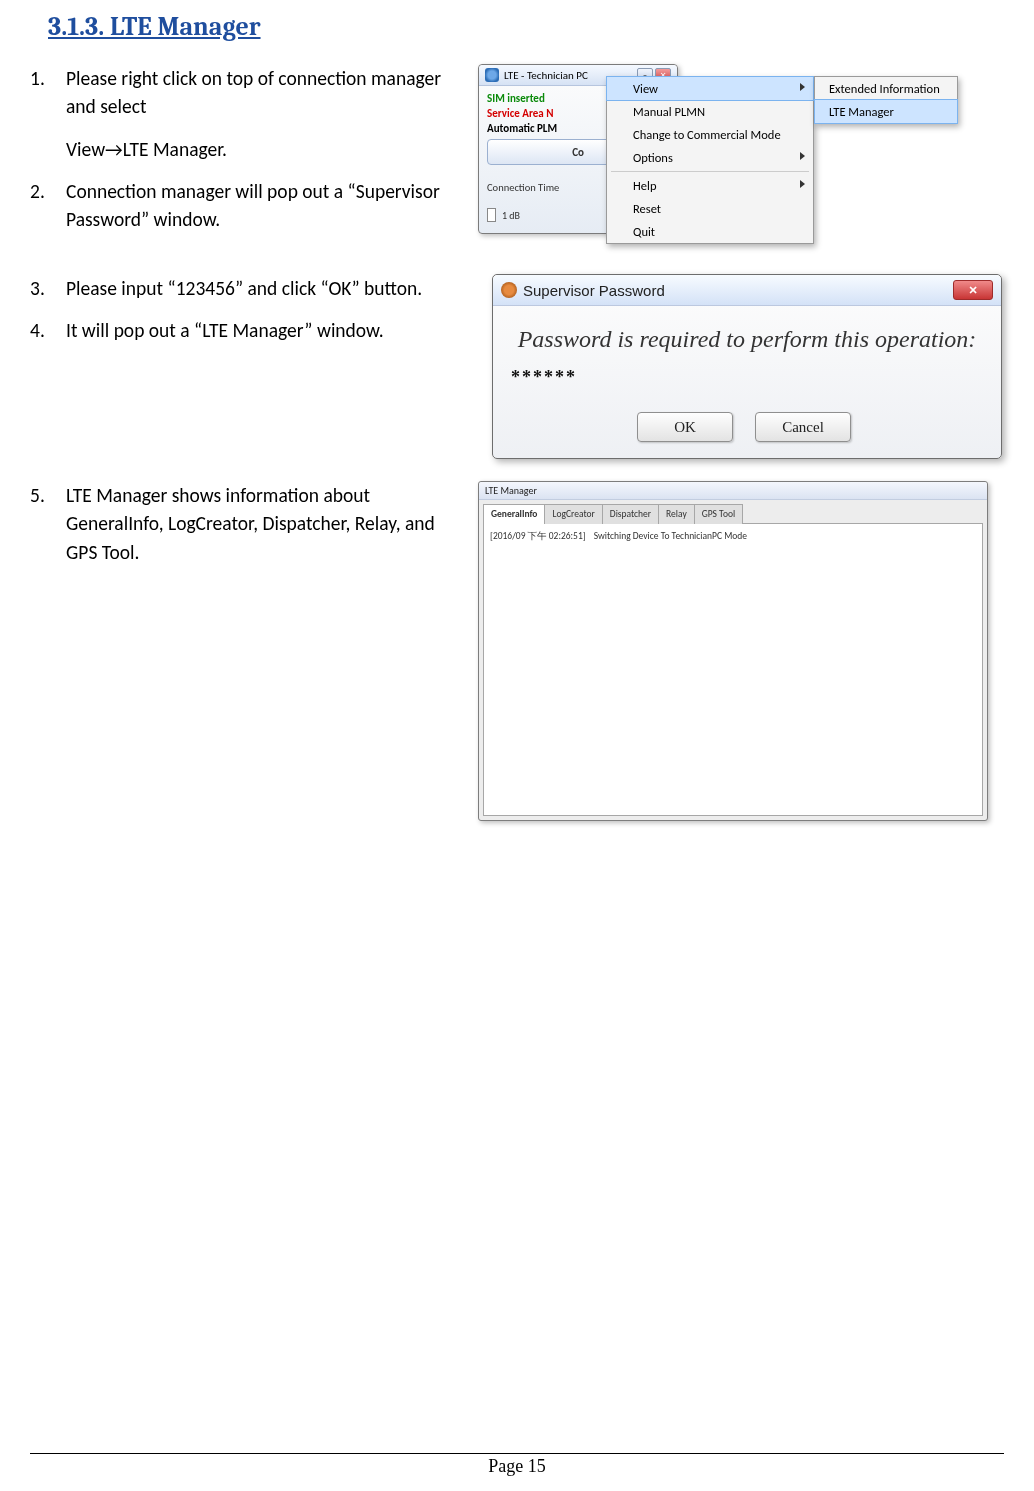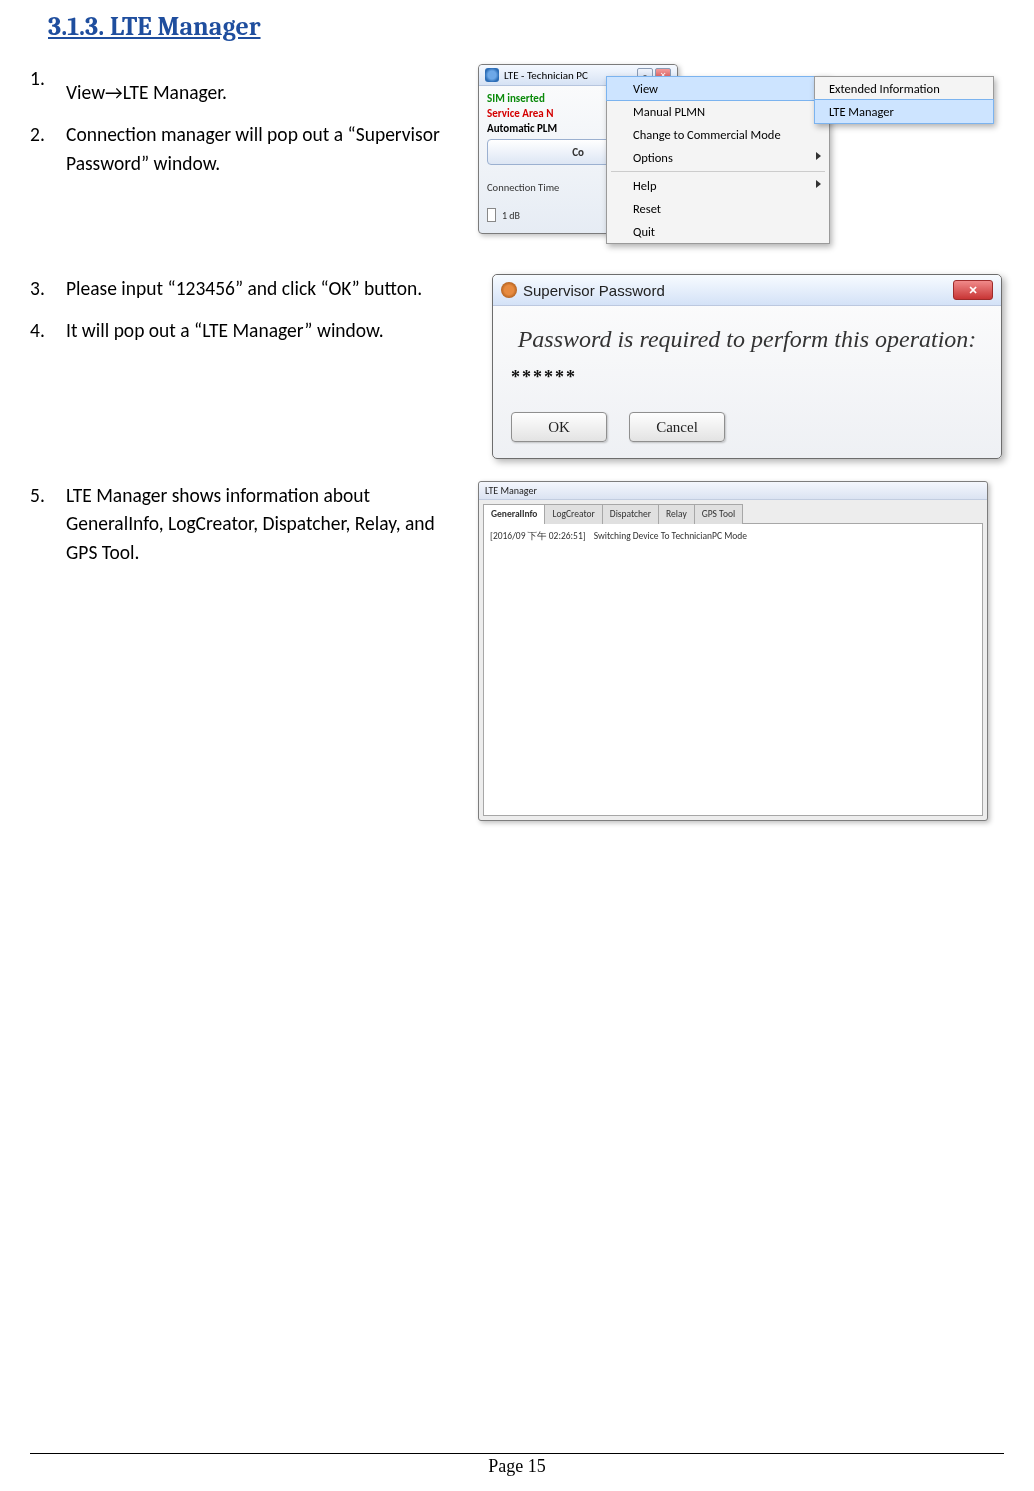--- a/index.html
+++ b/index.html
@@ -67,39 +67,39 @@
     font-size: 11px; font-weight:bold; color:#333;
   }
   .cm-row2 { font-size: 10.5px; color:#333; margin-top:16px; }
   .cm-foot { display:flex; align-items:center; gap:6px; padding: 3px 8px 6px; }
   .cm-foot .bar { width:9px; height:14px; border:1px solid #888; background:#fff; }
   .cm-foot small { font-size:10px; color:#333; }
   .brand { font-family: Arial; font-size: 15px; letter-spacing: 2px; color:#6fc0cf; font-weight:bold; }
   .brand-sub { font-size:7px; color:#888; letter-spacing:1px; margin-top:-2px; }
 
   .ctx-menu {
-    position:absolute; left:128px; top:12px; width:224px;
+    position:absolute; left:128px; top:12px; width:208px;
     background:#f4f4f4; border:1px solid #9a9a9a;
     box-shadow:2px 3px 6px rgba(0,0,0,.3);
     font-size:12.5px;
   }
   .ctx-menu .mitem {
     padding: 4px 10px 4px 26px;
     position: relative;
     color:#000;
   }
   .ctx-menu .mitem.hl { background:#cde4ff; outline:1px solid #7bb3ef; }
   .ctx-menu .mitem .arrow {
     position:absolute; right:8px; top:6px;
     width:0; height:0; border-top:4px solid transparent; border-bottom:4px solid transparent; border-left:5px solid #333;
   }
   .ctx-menu .sep { height:1px; background:#ccc; margin:2px 4px; }
 
   .submenu {
-    position:absolute; left:336px; top:12px; width:180px;
+    position:absolute; left:336px; top:12px; width:144px;
     background:#f4f4f4; border:1px solid #9a9a9a;
     box-shadow:2px 3px 6px rgba(0,0,0,.3);
     font-size:12.5px;
   }
   .submenu .mitem { padding:4px 10px 4px 14px; }
   .submenu .mitem.hl { background:#cde4ff; outline:1px solid #7bb3ef; }
 
   
   .fig2 { width: 520px; padding-left: 14px; }
   .dlg {
@@ -115,21 +115,21 @@
     border-bottom:1px solid #bcc8df;
     border-top-left-radius:5px; border-top-right-radius:5px;
   }
   .dlg-title .ic { width:16px;height:16px;border-radius:50%;background:radial-gradient(circle,#e78b40 40%,#a75716 80%);} 
   .dlg-title span { font-size:15px; color:#222; font-family:"Segoe UI",Arial;}
   .dlg-title .sp { flex:1; }
   .dlg-title .xbtn { width:40px; height:20px; border-radius:3px; background:linear-gradient(#f08a8a,#c83535); border:1px solid #9e2b2b; color:#fff; display:flex; align-items:center; justify-content:center; font-size:11px; font-weight:bold; }
   .dlg-body { padding: 20px 18px 16px; font-family:"Times New Roman",serif; }
   .dlg-msg { font-size:24px; color:#333; margin-bottom:14px; filter: blur(0.4px); font-style: italic; font-weight: 500; text-align: center;}
   .pw-row { font-size:18px; letter-spacing:2px; color:#111; font-weight:bold; margin-bottom: 24px;}
-  .dlg-btns { display:flex; justify-content:flex-start; gap:22px; padding-right:6px;}
+  .dlg-btns { display:flex; justify-content:center; gap:22px; padding-right:6px;}
   .dlg-btns button {
     width: 96px; height: 30px;
     border:1px solid #8f8f8f; border-radius:4px;
     background:linear-gradient(#fefefe,#e3e3e3);
     font-family:"Times New Roman",serif; font-size:15px; color:#222;
     box-shadow:1px 1px 2px rgba(0,0,0,.2);
   }
 
   
   .fig3 { width: 520px; }
@@ -174,20 +174,21 @@
 <body>
 
 <h2 class="heading">3.1.3. LTE Manager</h2>
 
 <div class="content-row">
   <div class="steps-col">
     <ol class="steps">
       <li>
         <span class="num">1.</span>
         <span class="txt">
+          <span>Please right click on top of connection manager and select</span>
           <div class="sub">View→LTE Manager.</div>
         </span>
       </li>
       <li>
         <span class="num">2.</span>
         <span class="txt">Connection manager will pop out a “Supervisor Password” window.</span>
       </li>
     </ol>
   </div>
   <div class="fig-col">

